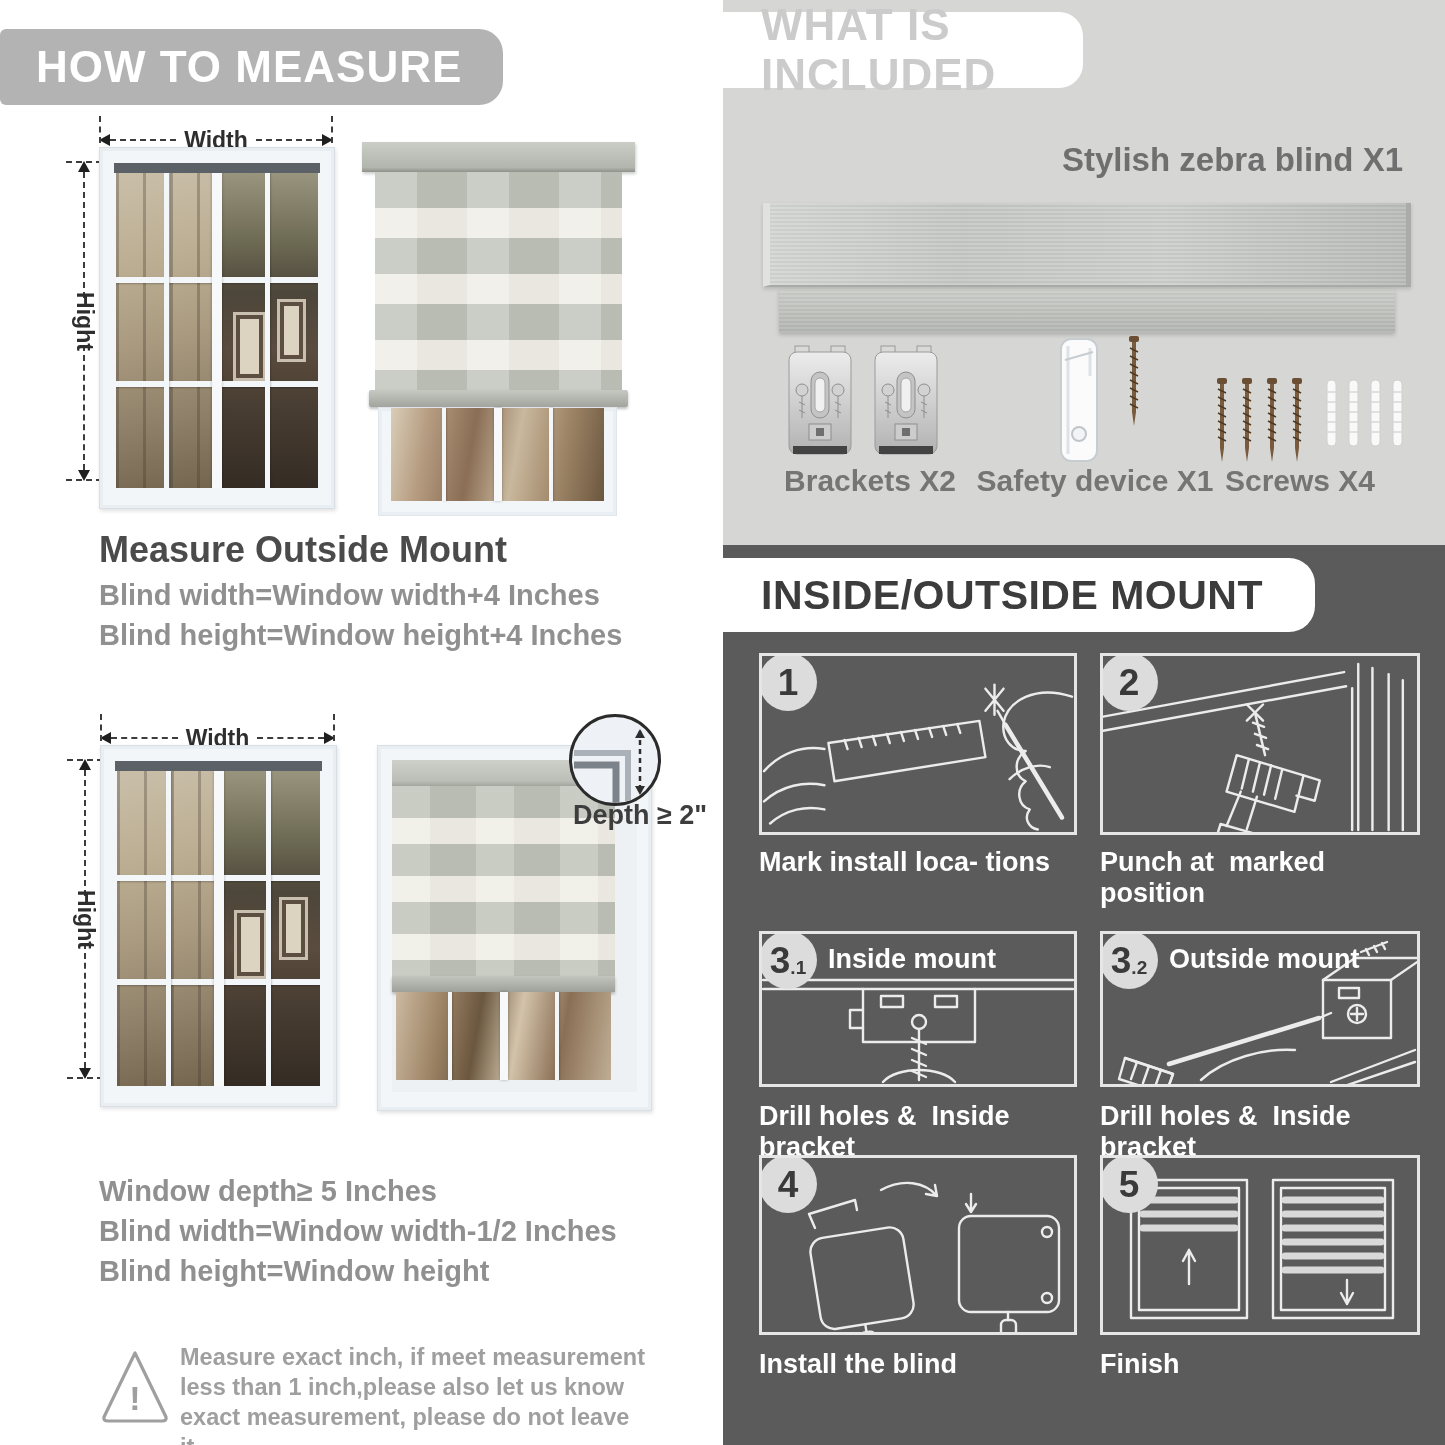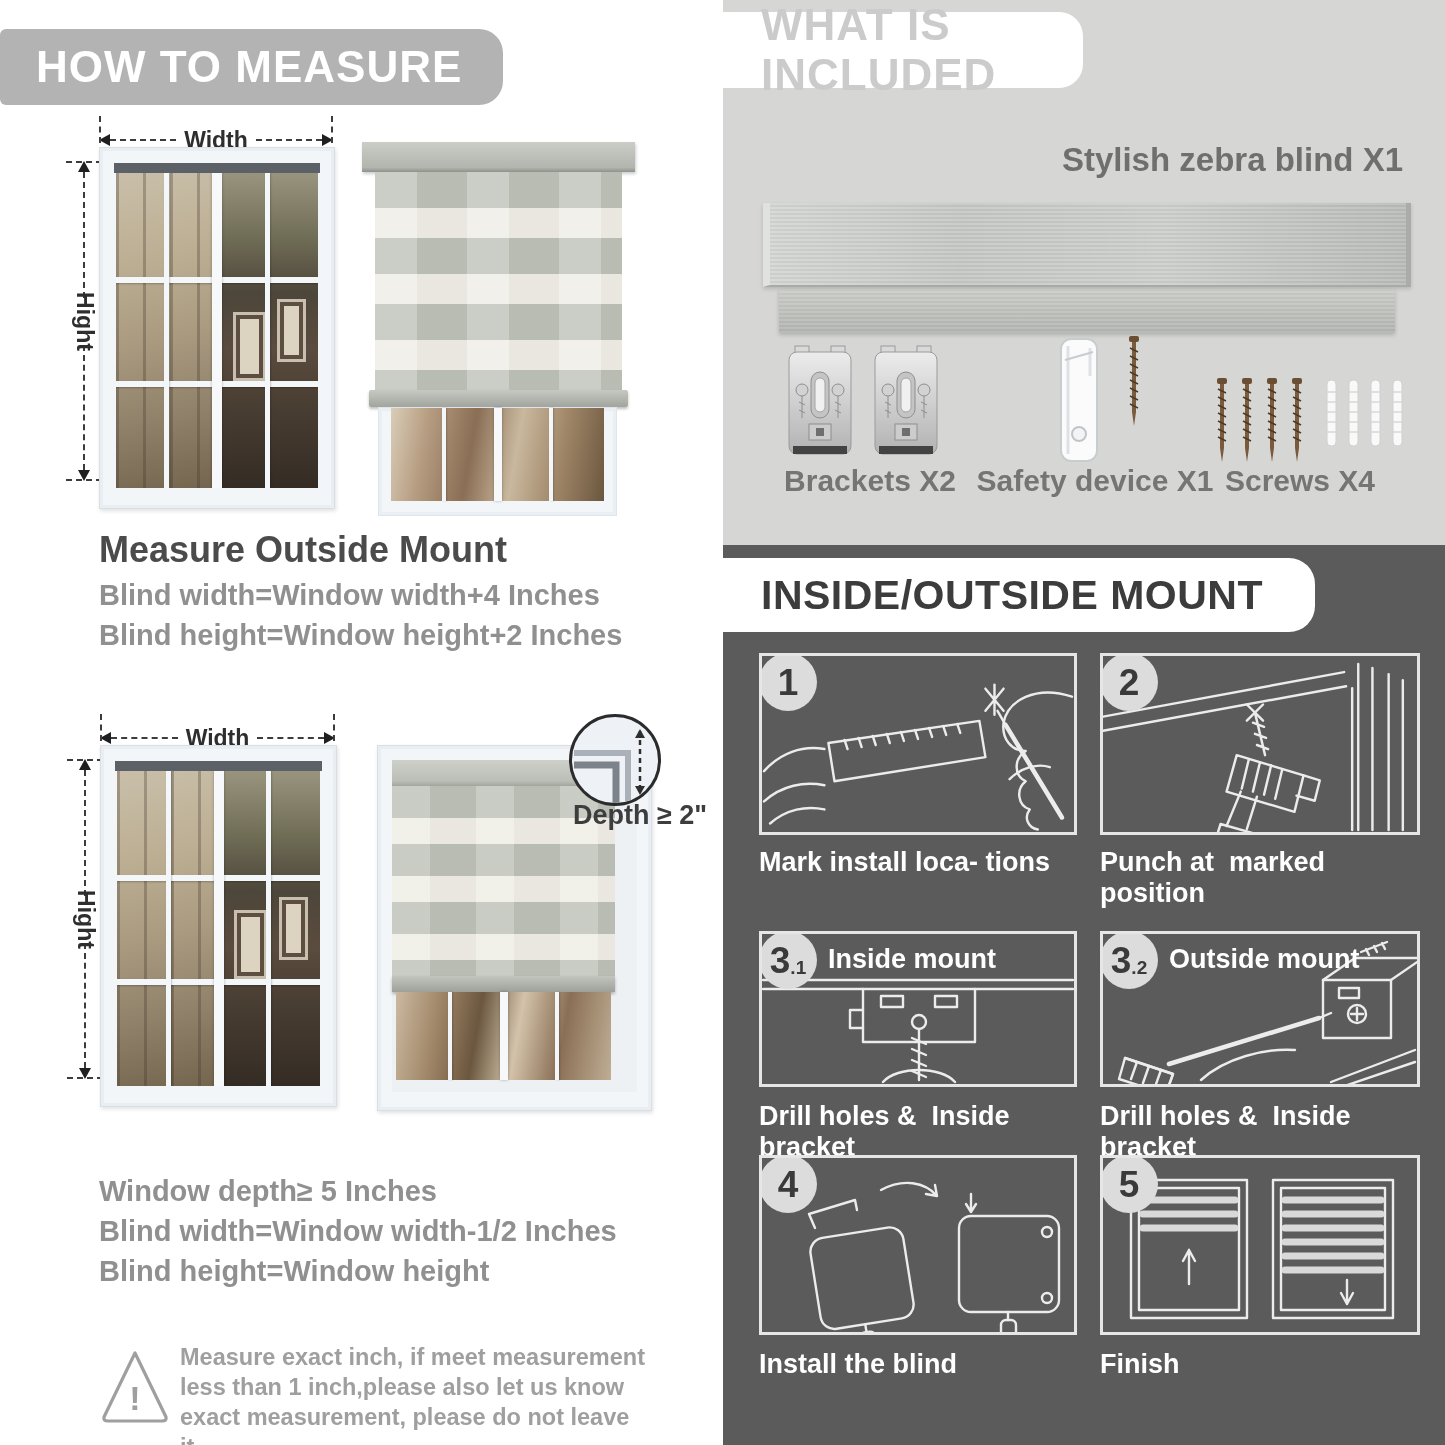--- a/index.html
+++ b/index.html
@@ -190,21 +190,21 @@
             <div class="mv mv1"></div>
             <div class="mv mv2"></div>
             <div class="mull"></div>
           </div>
         </div>
       </div>
     </div>
 
     <div class="sec-title" style="top:512px;">Measure Outside Mount</div>
     <div class="sec-line" style="top:562px;">Blind width=Window width+4 Inches</div>
-    <div class="sec-line" style="top:602px;">Blind height=Window height+2 Inches</div>
+    <div class="sec-line" style="top:602px;">Blind height=Window height+4 Inches</div>
 
     <div class="scene" style="top:695px;height:420px;">
       <div class="harrow" style="left:100px;top:16px;width:235px;">
         <span class="ah ah-l"></span>
         <span class="seg"></span>
         <span class="alabel">Width</span>
         <span class="seg"></span>
         <span class="ah ah-r"></span>
         <span class="term term-l"></span>
         <span class="term term-r"></span>

